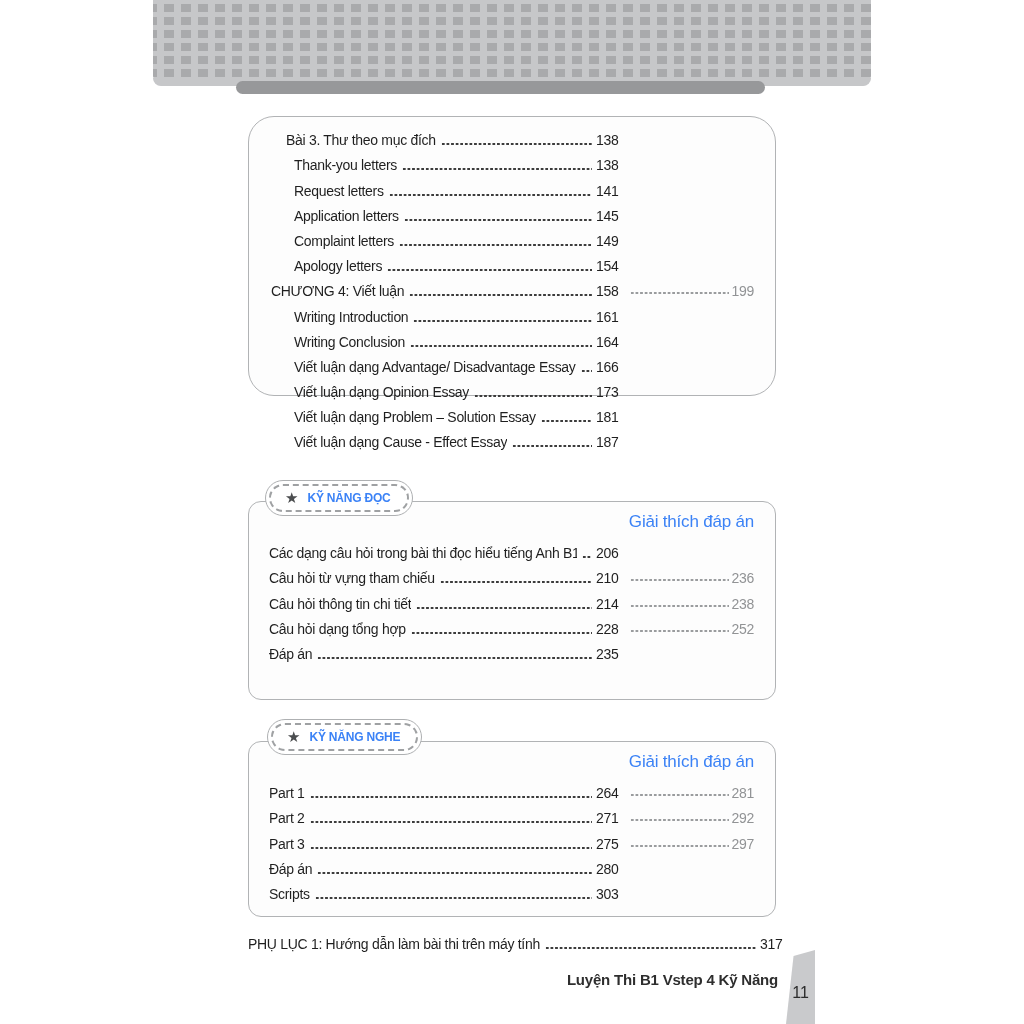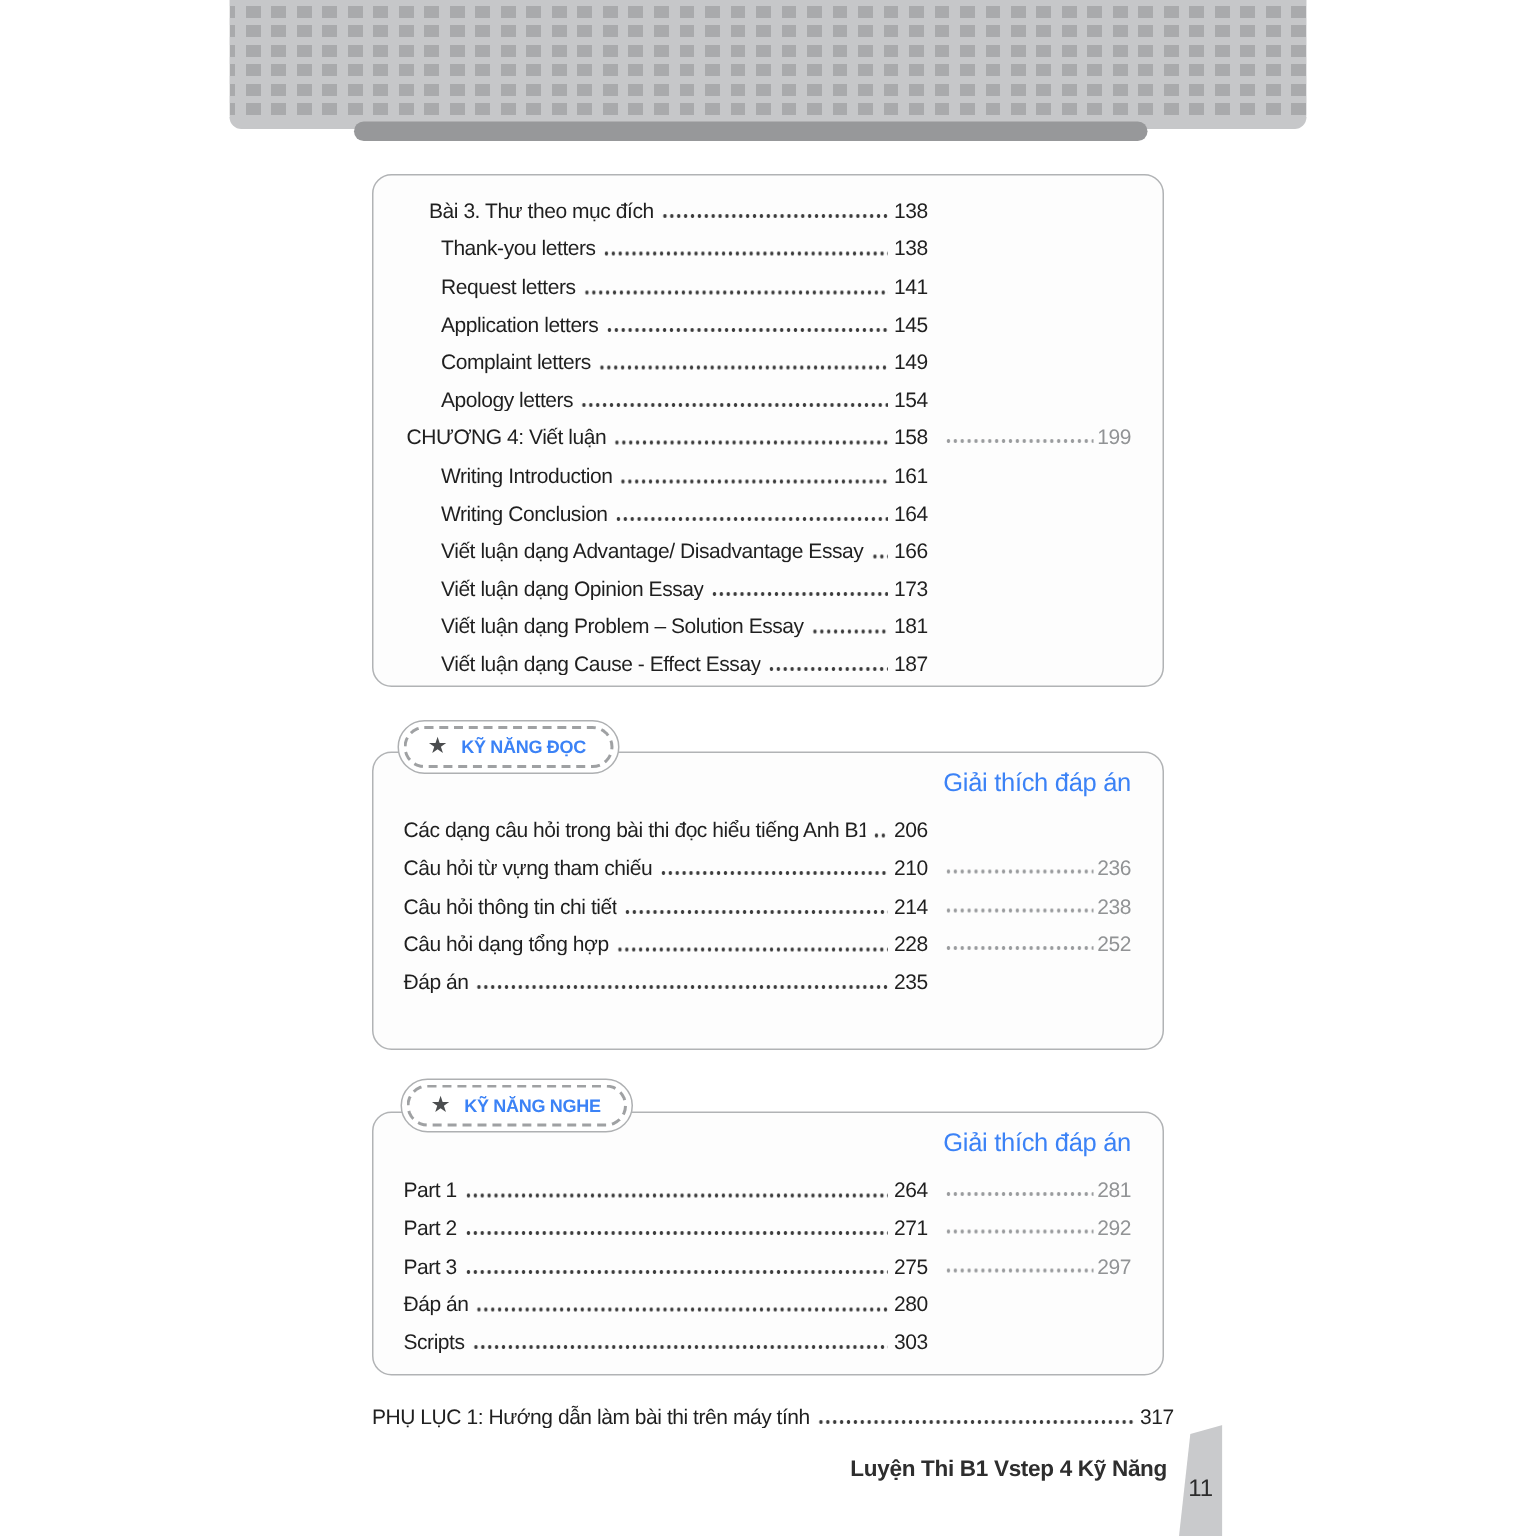--- a/index.html
+++ b/index.html
@@ -23,37 +23,37 @@
   }
   .bar{
     position:absolute;left:236px;top:81px;width:529px;height:13px;
     border-radius:7px;background:#97989a;z-index:3;
   }
   
   .tocbox{
     position:absolute;left:248px;width:528px;box-sizing:border-box;
     background:#fdfdfd;border:1.5px solid #b1b3b5;border-radius:13px;
   }
-  #box1{top:116px;height:342px;padding:6px 21px 0 22px;}
+  #box1{top:116px;height:280px;padding:6px 21px 0 22px;border-radius:26px;}
   #box2{top:501px;height:199px;padding:8px 21px 0 20px;}
   #box3{top:741px;height:176px;padding:8px 21px 0 20px;}
   .row{
     display:flex;align-items:flex-end;height:25.2px;
     font-size:14px;letter-spacing:-0.3px;white-space:nowrap;
   }
   .lbl{flex:0 1 auto;overflow:hidden;}
   .leader{
     flex:1 1 10px;min-width:8px;height:12px;margin:0 4px 2px 5px;
     background-image:radial-gradient(circle,#3c3c3c 1.05px,transparent 1.4px);
     background-size:4.6px 4px;background-repeat:repeat-x;background-position:0 bottom;
   }
   .leader.gray{background-image:radial-gradient(circle,#9a9c9e 1.05px,transparent 1.4px);}
   .pg{flex:0 0 30px;text-align:left;}
   .sp{flex:0 0 128px;}
-  .col2{flex:0 0 128px;display:flex;align-items:center;}
+  .col2{flex:0 0 128px;display:flex;align-items:flex-start;}
   .col2 .leader{margin:0 3px 2px 4px;}
   .pg2{color:#919395;}
   .hdr{
     text-align:right;font-size:17px;color:#3b82f6;height:24px;line-height:24px;
     margin-bottom:2px;letter-spacing:-0.2px;
   }
   .ind1{padding-left:15px;}
   .ind2{padding-left:23px;}
   
   .badge{

